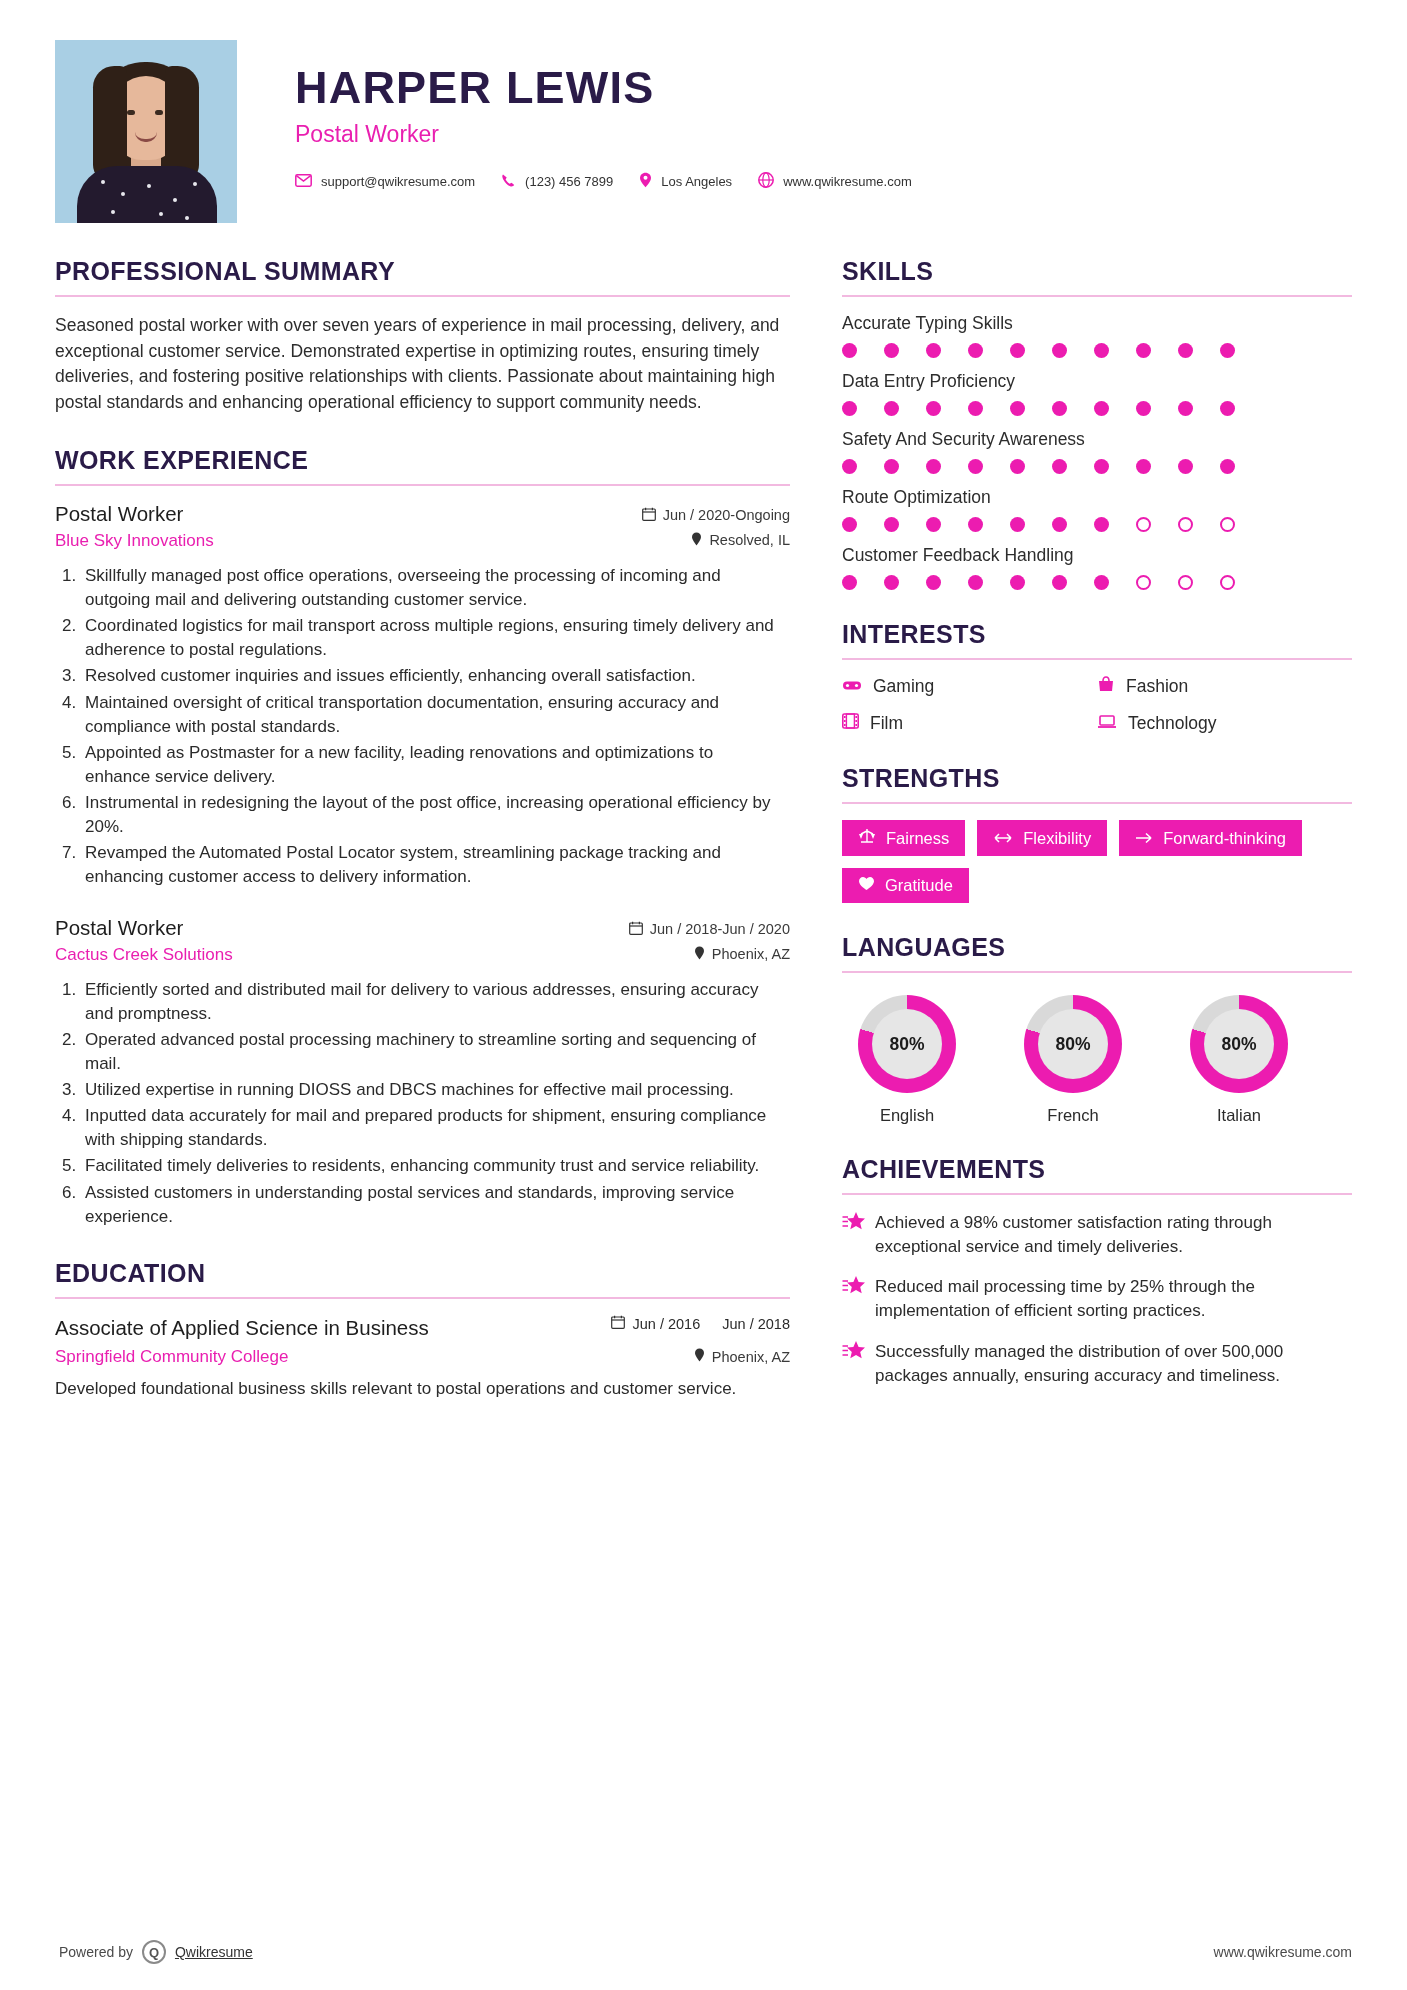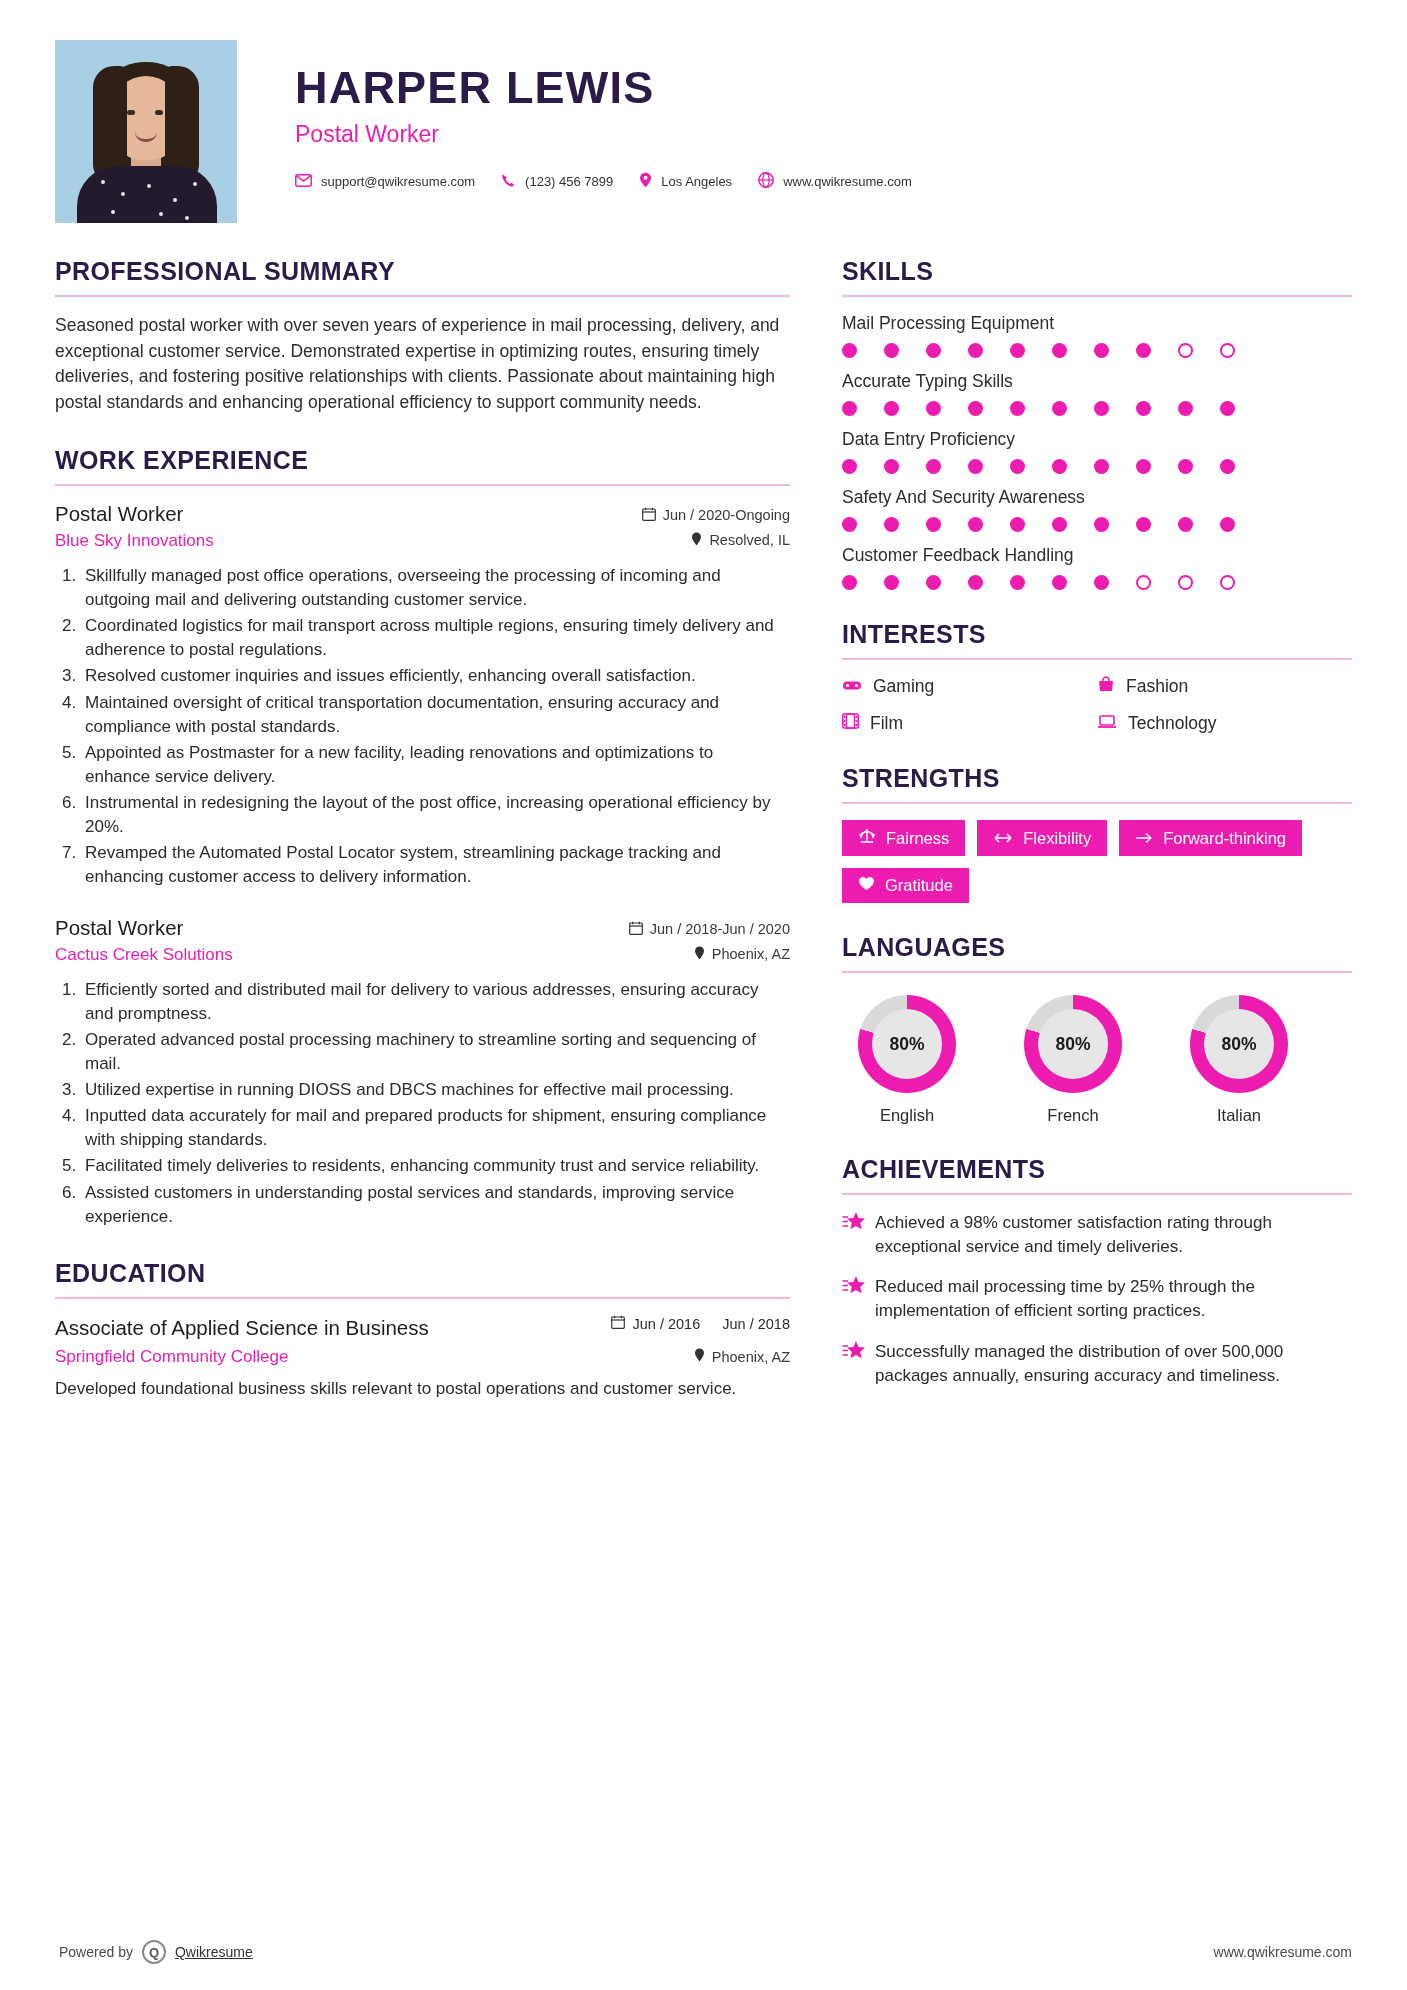--- a/index.html
+++ b/index.html
@@ -463,35 +463,20 @@
 
     </div>
 
     <div class="col-right">
 
       <div class="section-block">
         <h2 class="section">SKILLS</h2>
         <div class="rule"></div>
 
         <div>
-          <div class="skill-name">Mail Processing Equipment</div>
-          <div class="dots">
-            <span class="dot-f"></span>
-              <span class="dot-f"></span>
-              <span class="dot-f"></span>
-              <span class="dot-f"></span>
-              <span class="dot-f"></span>
-              <span class="dot-f"></span>
-              <span class="dot-f"></span>
-              <span class="dot-f"></span>
-              <span class="dot-e"></span>
-              <span class="dot-e"></span>
-          </div>
-        </div>
-        <div>
           <div class="skill-name">Accurate Typing Skills</div>
           <div class="dots">
             <span class="dot-f"></span>
               <span class="dot-f"></span>
               <span class="dot-f"></span>
               <span class="dot-f"></span>
               <span class="dot-f"></span>
               <span class="dot-f"></span>
               <span class="dot-f"></span>
               <span class="dot-f"></span>
@@ -520,20 +505,35 @@
             <span class="dot-f"></span>
               <span class="dot-f"></span>
               <span class="dot-f"></span>
               <span class="dot-f"></span>
               <span class="dot-f"></span>
               <span class="dot-f"></span>
               <span class="dot-f"></span>
               <span class="dot-f"></span>
               <span class="dot-f"></span>
               <span class="dot-f"></span>
+          </div>
+        </div>
+        <div>
+          <div class="skill-name">Route Optimization</div>
+          <div class="dots">
+            <span class="dot-f"></span>
+              <span class="dot-f"></span>
+              <span class="dot-f"></span>
+              <span class="dot-f"></span>
+              <span class="dot-f"></span>
+              <span class="dot-f"></span>
+              <span class="dot-f"></span>
+              <span class="dot-e"></span>
+              <span class="dot-e"></span>
+              <span class="dot-e"></span>
           </div>
         </div>
         <div>
           <div class="skill-name">Customer Feedback Handling</div>
           <div class="dots">
             <span class="dot-f"></span>
               <span class="dot-f"></span>
               <span class="dot-f"></span>
               <span class="dot-f"></span>
               <span class="dot-f"></span>

